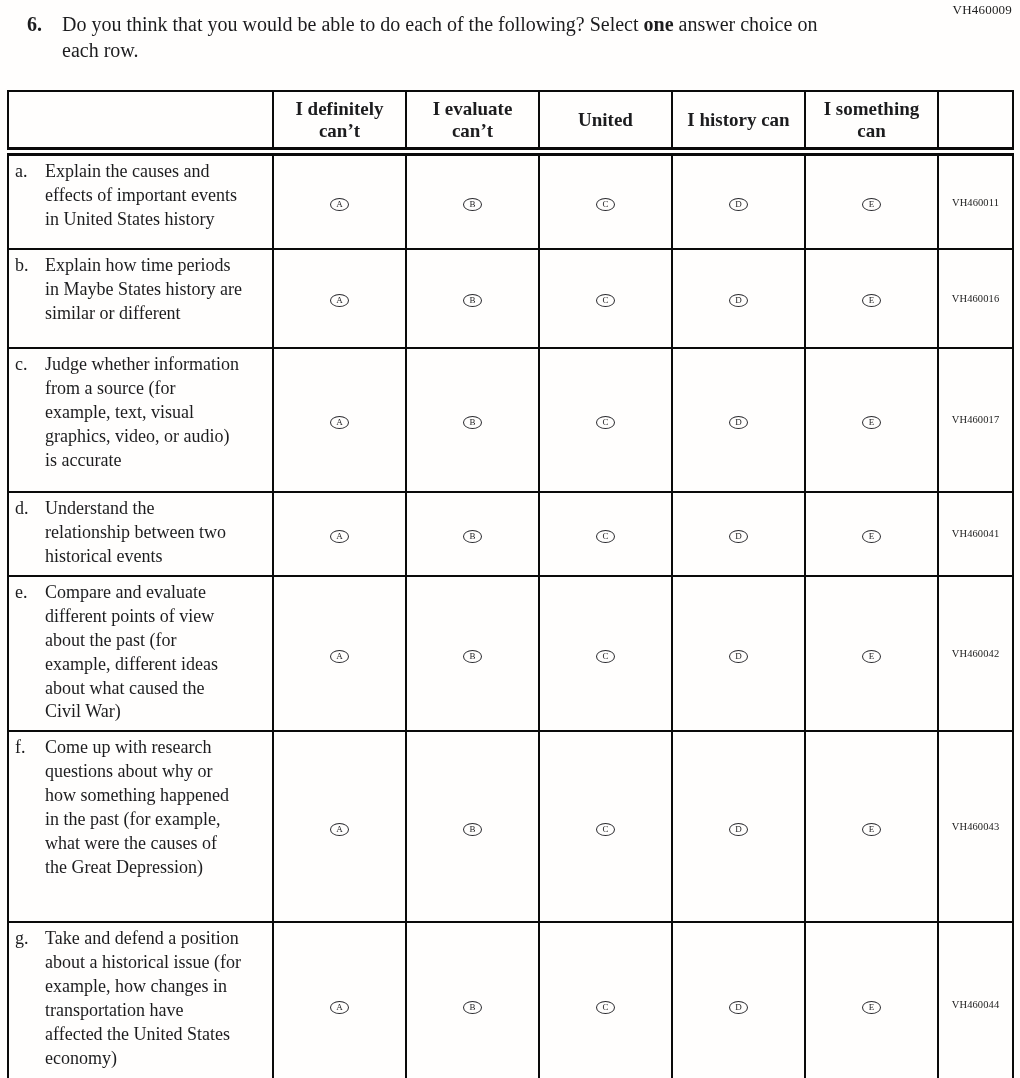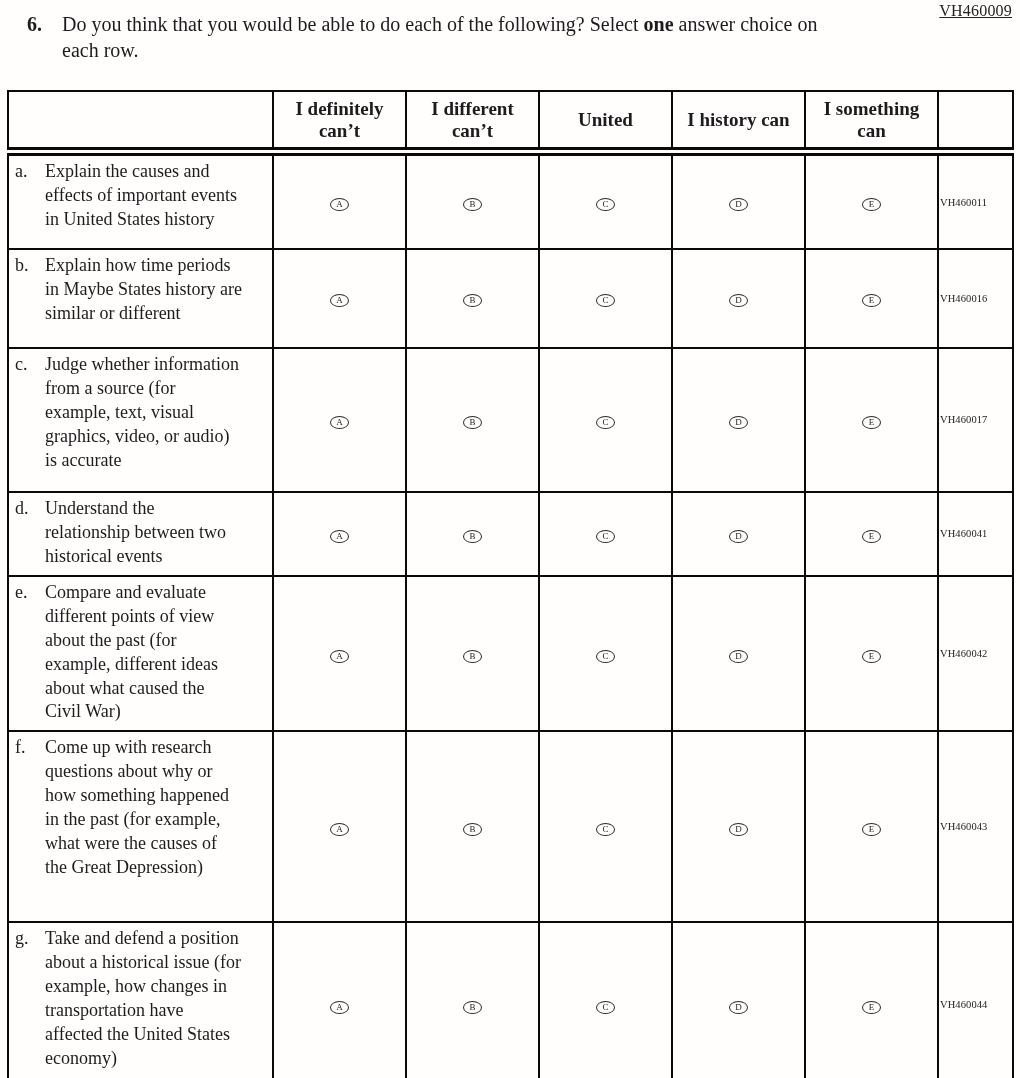--- a/index.html
+++ b/index.html
@@ -7,24 +7,23 @@
     margin: 0; padding: 0;
     width: 1020px; height: 1078px;
     background: #fffefd;
     color: #1c1c1e;
     font-family: "Liberation Serif", "DejaVu Serif", serif;
     position: relative;
   }
   .form-code-topright {
     position: absolute;
     top: 2px; right: 8px;
-    font-size: 16px;
+    font-size: 13px;
     letter-spacing: 0.2px;
     color: #222;
-    text-decoration: underline;
   }
   .question {
     display: flex;
     margin: 11px 20px 0 27px;
     font-size: 20px;
     line-height: 1.32;
   }
   .qnum {
     font-weight: bold;
     width: 35px;
@@ -76,21 +75,21 @@
     display: inline-block;
     width: 19px; height: 13px;
     border: 1.5px solid #2a2a2e;
     border-radius: 50%;
     font-size: 9px;
     line-height: 11px;
     text-align: center;
     color: #1c1c1e;
   }
   td.code {
-    text-align: left;
+    text-align: center;
     vertical-align: middle;
     font-size: 10.5px;
     letter-spacing: 0.1px;
     padding: 0 1px;
     color: #222;
   }
 </style>
 </head>
 <body>
 
@@ -108,21 +107,21 @@
       <col style="width:133px">
       <col style="width:133px">
       <col style="width:133px">
       <col style="width:133px">
       <col style="width:75px">
   </colgroup>
   <thead>
     <tr>
       <th></th>
       <th>I definitely can’t</th>
-      <th>I different can’t</th>
+      <th>I evaluate can’t</th>
       <th>United</th>
       <th>I history can</th>
       <th>I something can</th>
       <th></th>
     </tr>
   </thead>
   <tbody>
     <tr>
       <td class="stmt">
         <div class="stmt-flex">

